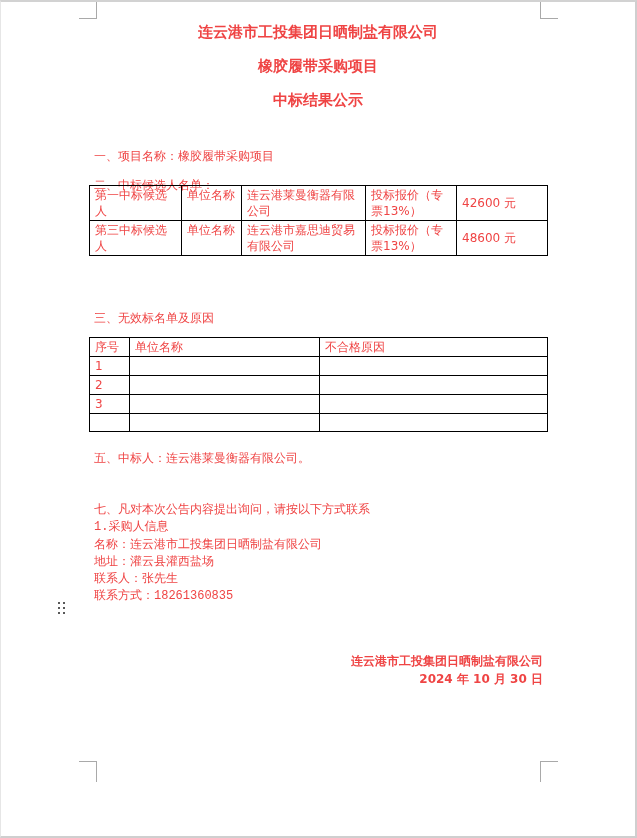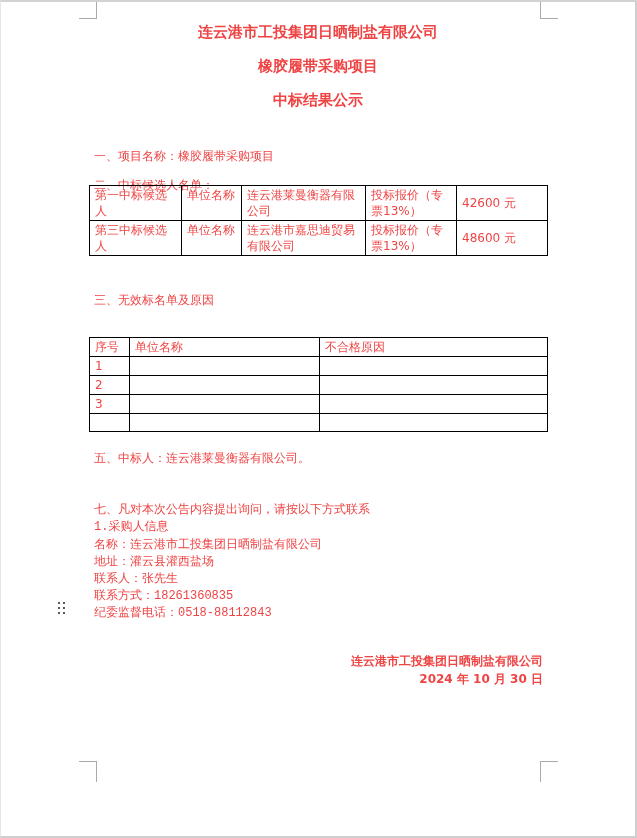--- a/index.html
+++ b/index.html
@@ -82,21 +82,21 @@
       <tr style="height:34px">
         <td>第三中标候选人</td>
         <td>单位名称</td>
         <td>连云港市嘉思迪贸易有限公司</td>
         <td>投标报价（专票13%）</td>
         <td class="mid">48600 元</td>
       </tr>
     </tbody>
   </table>
 
-  <div class="line" style="top:291px">三、无效标名单及原因</div>
+  <div class="line" style="top:309px">三、无效标名单及原因</div>
 
   <table class="doc invalid">
     <colgroup>
         <col style="width:40px">
         <col style="width:190px">
         <col style="width:228px">
       </colgroup>
     <tbody>
       <tr style="height:18px">
         <th>序号</th>
@@ -126,21 +126,20 @@
     </tbody>
   </table>
 
   <div class="line" style="top:449px">五、中标人：连云港莱曼衡器有限公司。</div>
   <div class="line" style="top:500px">七、凡对本次公告内容提出询问，请按以下方式联系</div>
   <div class="line" style="top:517px">1.采购人信息</div>
   <div class="line" style="top:535px">名称：连云港市工投集团日晒制盐有限公司</div>
   <div class="line" style="top:552px">地址：灌云县灌西盐场</div>
   <div class="line" style="top:569px">联系人：张先生</div>
   <div class="line" style="top:586px">联系方式：18261360835</div>
-  <div class="line" style="top:603px">纪委监督电话：0518-88112843</div>
 
   <div class="dot-grid">
     <span></span>
       <span></span>
       <span></span>
       <span></span>
       <span></span>
       <span></span>
   </div>
 

